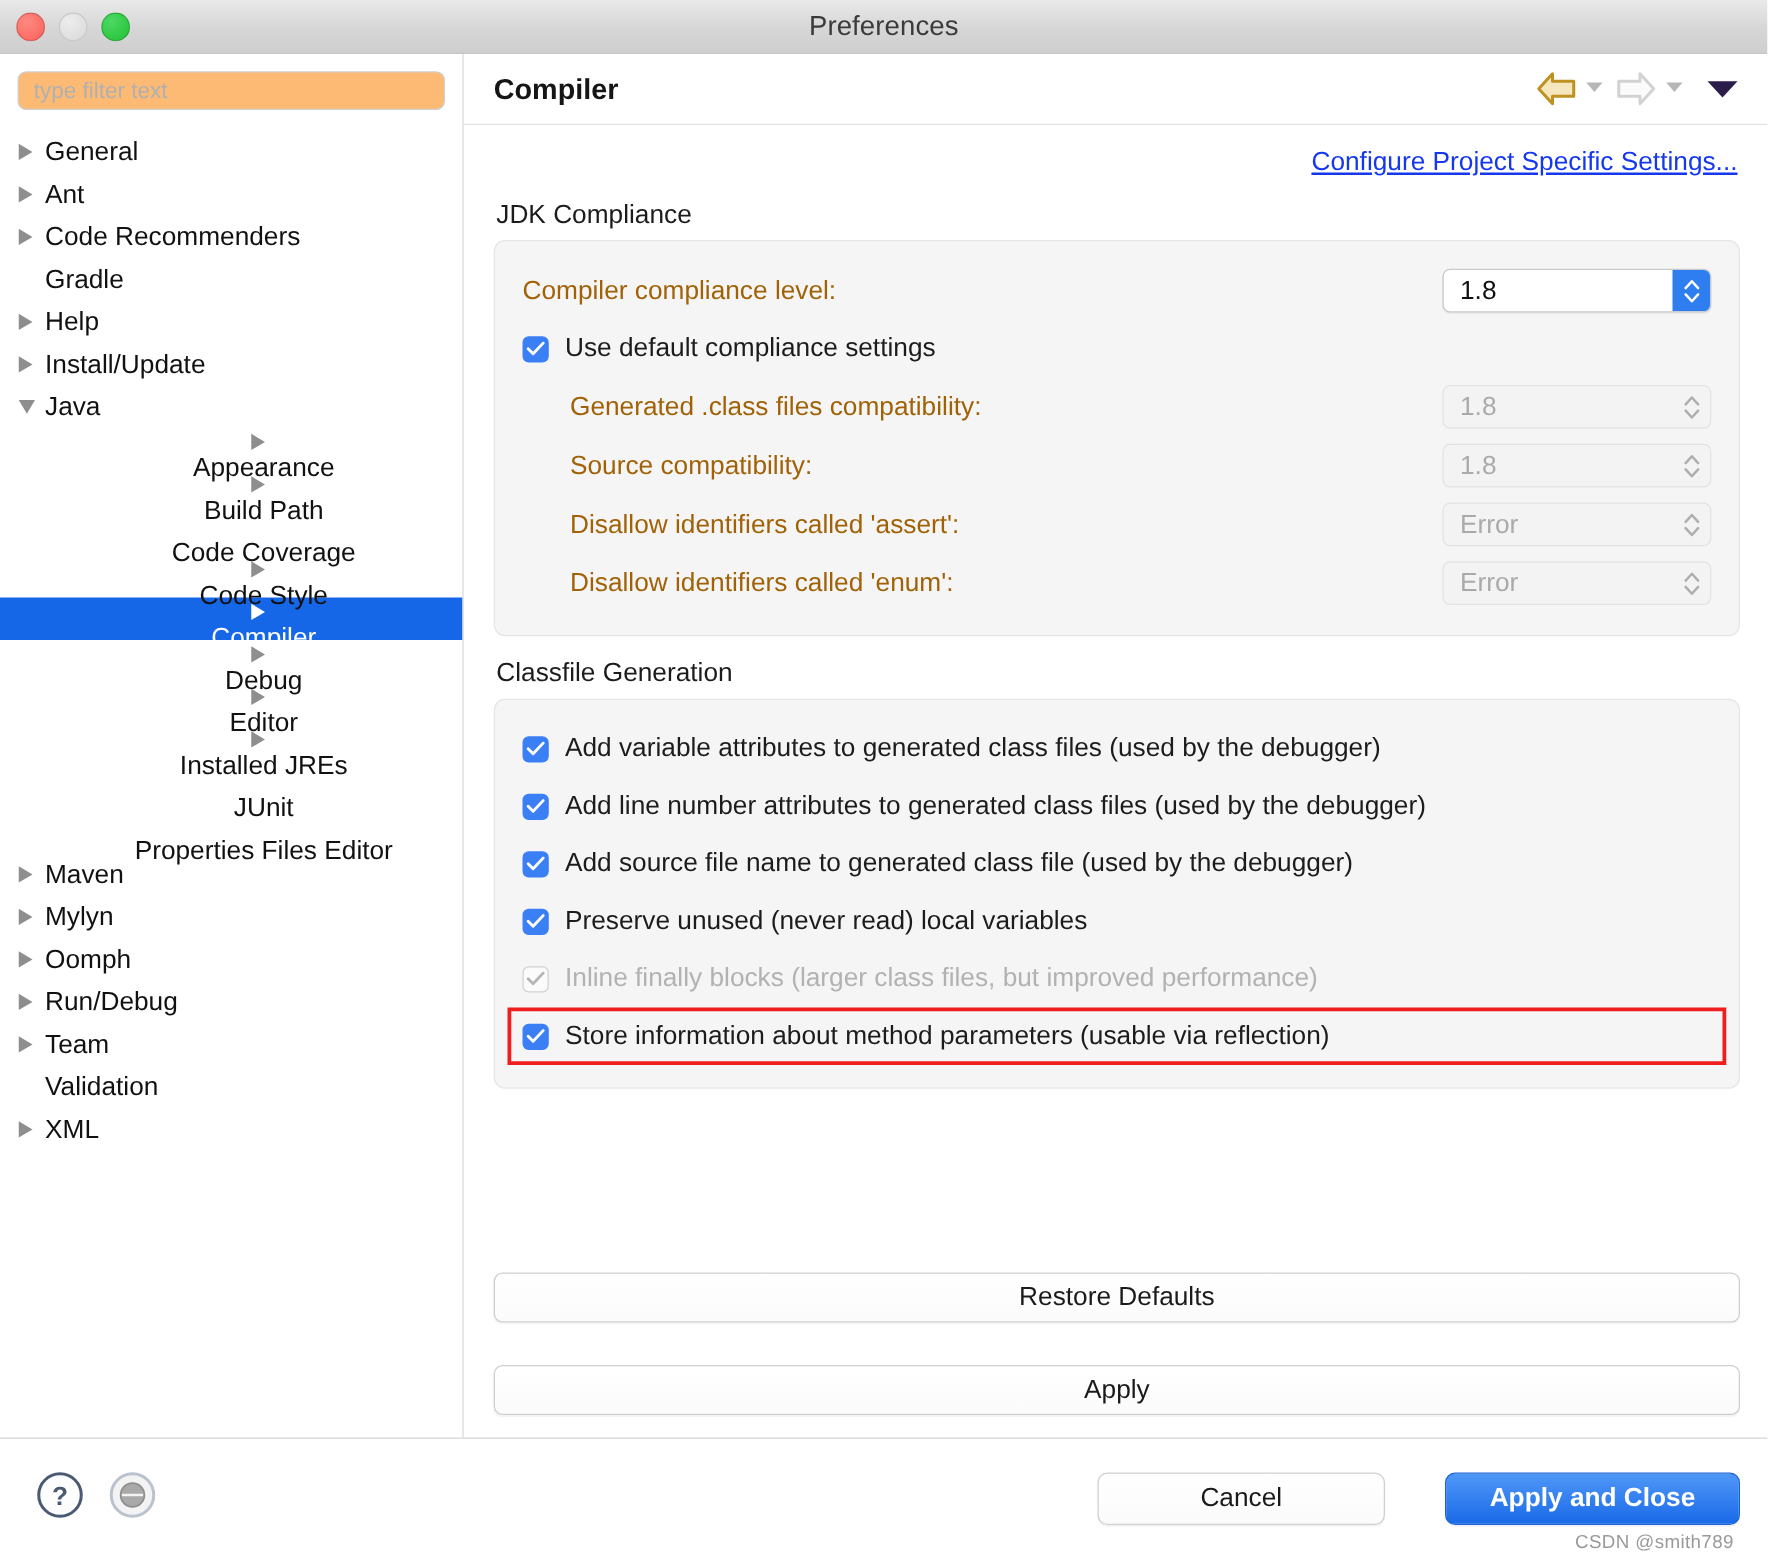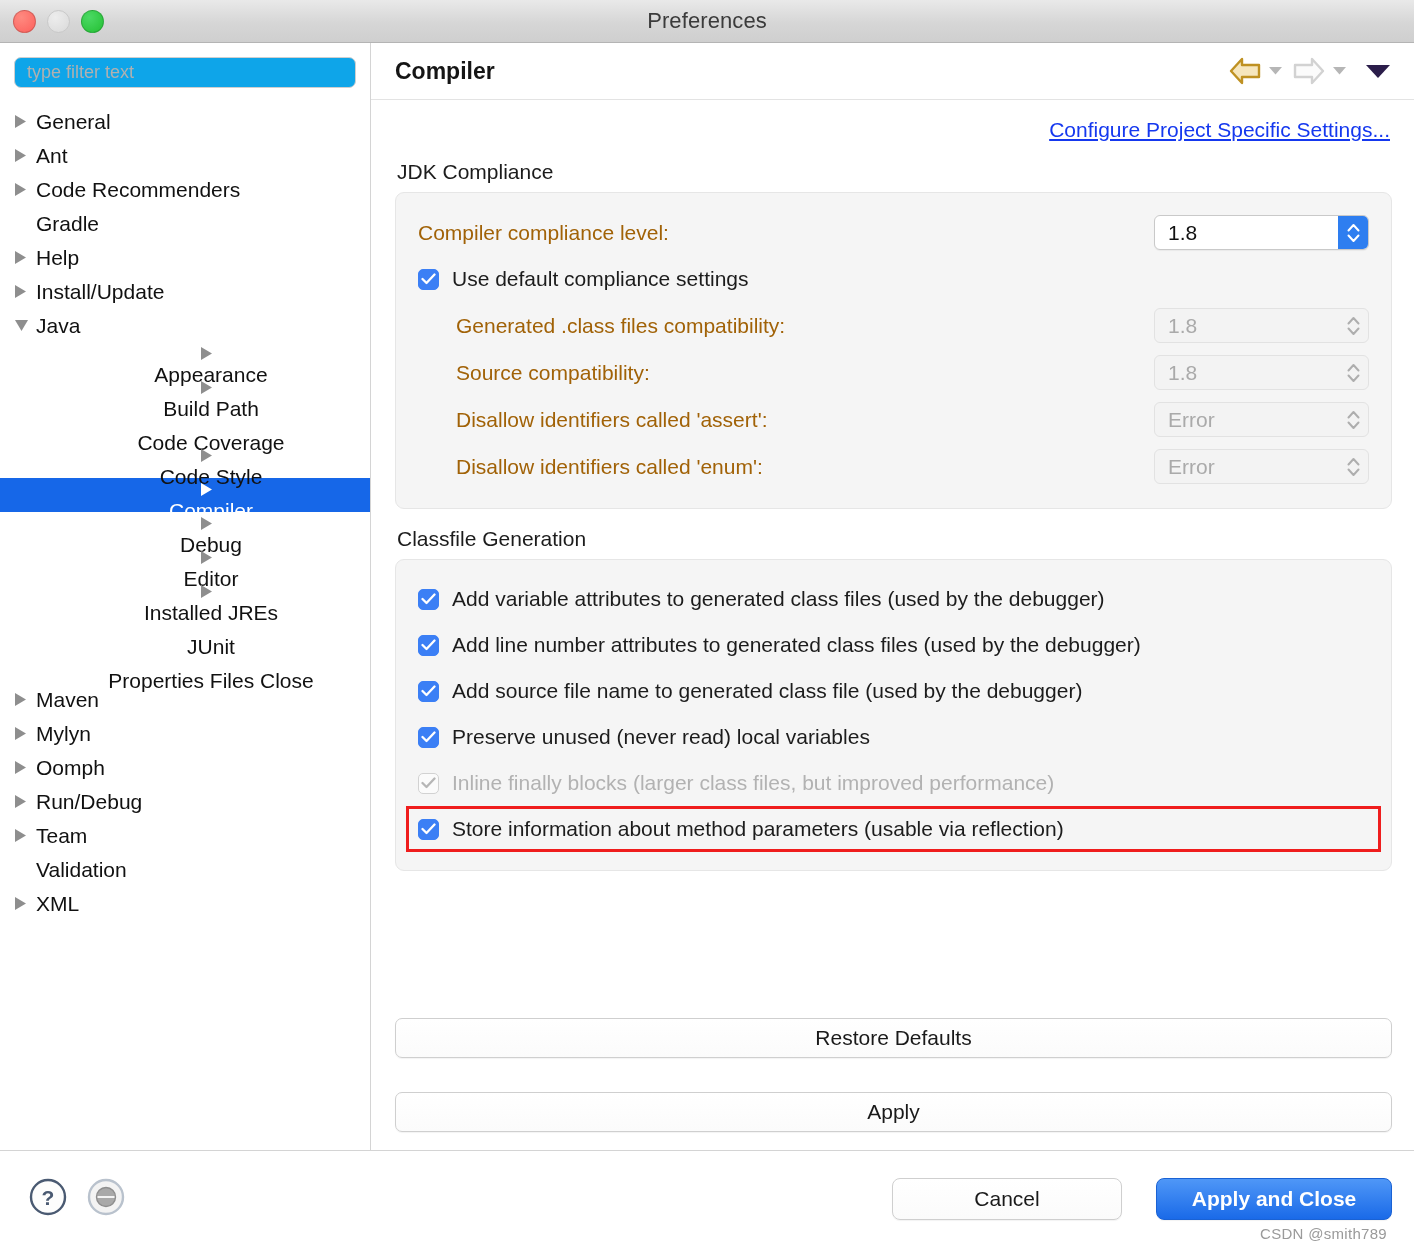--- a/index.html
+++ b/index.html
@@ -72,21 +72,21 @@
     background: #ffffff;
     padding: 14px 0 0 0;
     overflow: hidden;
   }
   .filter-wrap { padding: 0 14px 10px 14px; }
   .filter-input {
     width: 100%;
     height: 31px;
     border: 1px solid #cfcfcf;
     border-radius: 7px;
-    background: #0ea5e9;
+    background: #fdba74;
     padding: 0 12px;
     font-family: "Liberation Sans", sans-serif;
     font-size: 18px;
     color: #333;
     outline: none;
   }
   .filter-input::placeholder { color: #b0b0b0; }
 
   .tree { padding-top: 6px; }
   .tree-row {
@@ -278,21 +278,21 @@
     display: flex;
     align-items: center;
     padding: 0 22px 0 26px;
     position: relative;
   }
   .footer-left { display: flex; align-items: center; gap: 14px; }
   .footer-right {
     margin-left: auto;
     display: flex;
     align-items: center;
-    gap: 34px;
+    gap: 48px;
   }
   .btn.cancel { min-width: 230px; height: 42px; border-radius: 8px; }
   .btn.primary {
     min-width: 236px; height: 42px; border-radius: 8px;
     background: linear-gradient(to bottom,#4f97f7,#1a6ae8);
     border: 1px solid #1a62d4;
     color: #ffffff;
     font-weight: bold;
   }
   .watermark {
@@ -436,21 +436,21 @@
               </svg>
             </span>
             <span class="tree-label">Installed JREs</span>
           </div>
           <div class="tree-row depth2">
             <span class="twisty"></span>
             <span class="tree-label">JUnit</span>
           </div>
           <div class="tree-row depth2">
             <span class="twisty"></span>
-            <span class="tree-label">Properties Files Close</span>
+            <span class="tree-label">Properties Files Editor</span>
           </div>
           <div class="tree-row depth1">
             <span class="twisty">
               <svg width="13" height="15" viewBox="0 0 13 15">
                 <path class="tri-right" d="M1 1 L12 7.5 L1 14 Z"></path>
               </svg>
             </span>
             <span class="tree-label">Maven</span>
           </div>
           <div class="tree-row depth1">

